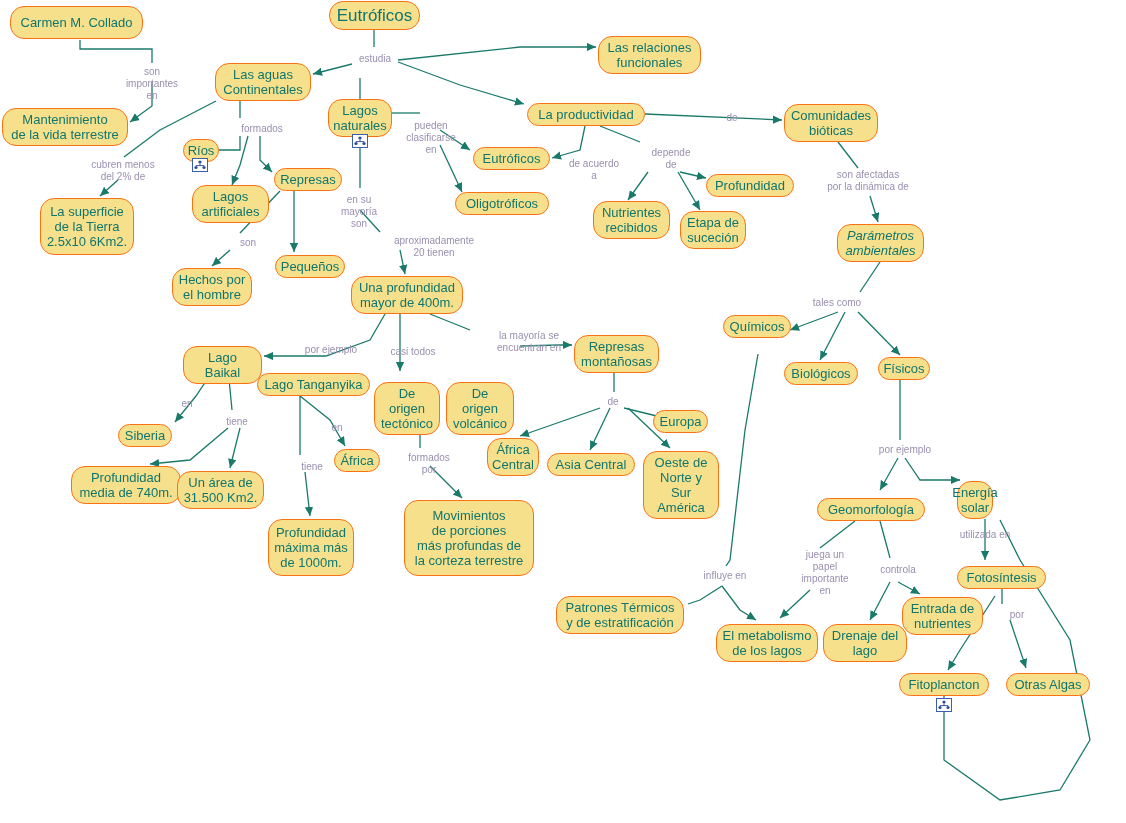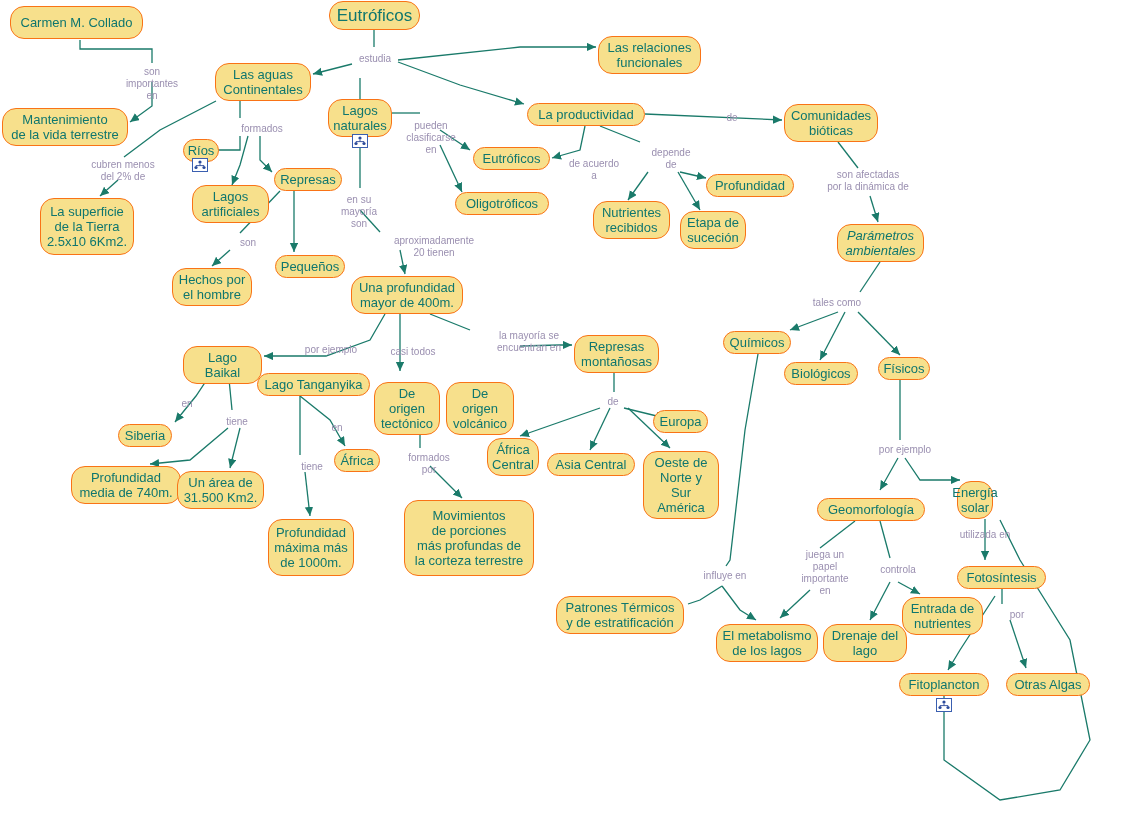--- a/index.html
+++ b/index.html
@@ -176,21 +176,21 @@
 recibidos</div>
       <div class="node " style="left: 680px; top: 211px; width: 66px; min-height: 38px;">Etapa de
 suceción</div>
       <div class="node " style="left: 837px; top: 224px; width: 87px; min-height: 38px; font-style: italic;">Parámetros
 ambientales</div>
       <div class="node " style="left: 275px; top: 255px; width: 70px; min-height: 23px;">Pequeños</div>
       <div class="node " style="left: 172px; top: 268px; width: 80px; min-height: 38px;">Hechos por
 el hombre</div>
       <div class="node " style="left: 351px; top: 276px; width: 112px; min-height: 38px;">Una profundidad
 mayor de 400m.</div>
-      <div class="node " style="left: 723px; top: 331px; width: 68px; min-height: 23px; text-align: center;">Químicos</div>
+      <div class="node " style="left: 723px; top: 315px; width: 68px; min-height: 23px; text-align: center;">Químicos</div>
       <div class="node " style="left: 574px; top: 335px; width: 85px; min-height: 38px;">Represas
 montañosas</div>
       <div class="node " style="left: 183px; top: 346px; width: 79px; min-height: 23px;">Lago Baikal</div>
       <div class="node " style="left: 784px; top: 362px; width: 74px; min-height: 23px;">Biológicos</div>
       <div class="node " style="left: 878px; top: 357px; width: 52px; min-height: 23px;">Físicos</div>
       <div class="node " style="left: 257px; top: 373px; width: 113px; min-height: 23px;">Lago Tanganyika</div>
       <div class="node " style="left: 374px; top: 382px; width: 66px; min-height: 38px;">De origen
 tectónico</div>
       <div class="node " style="left: 446px; top: 382px; width: 68px; min-height: 38px;">De origen
 volcánico</div>

